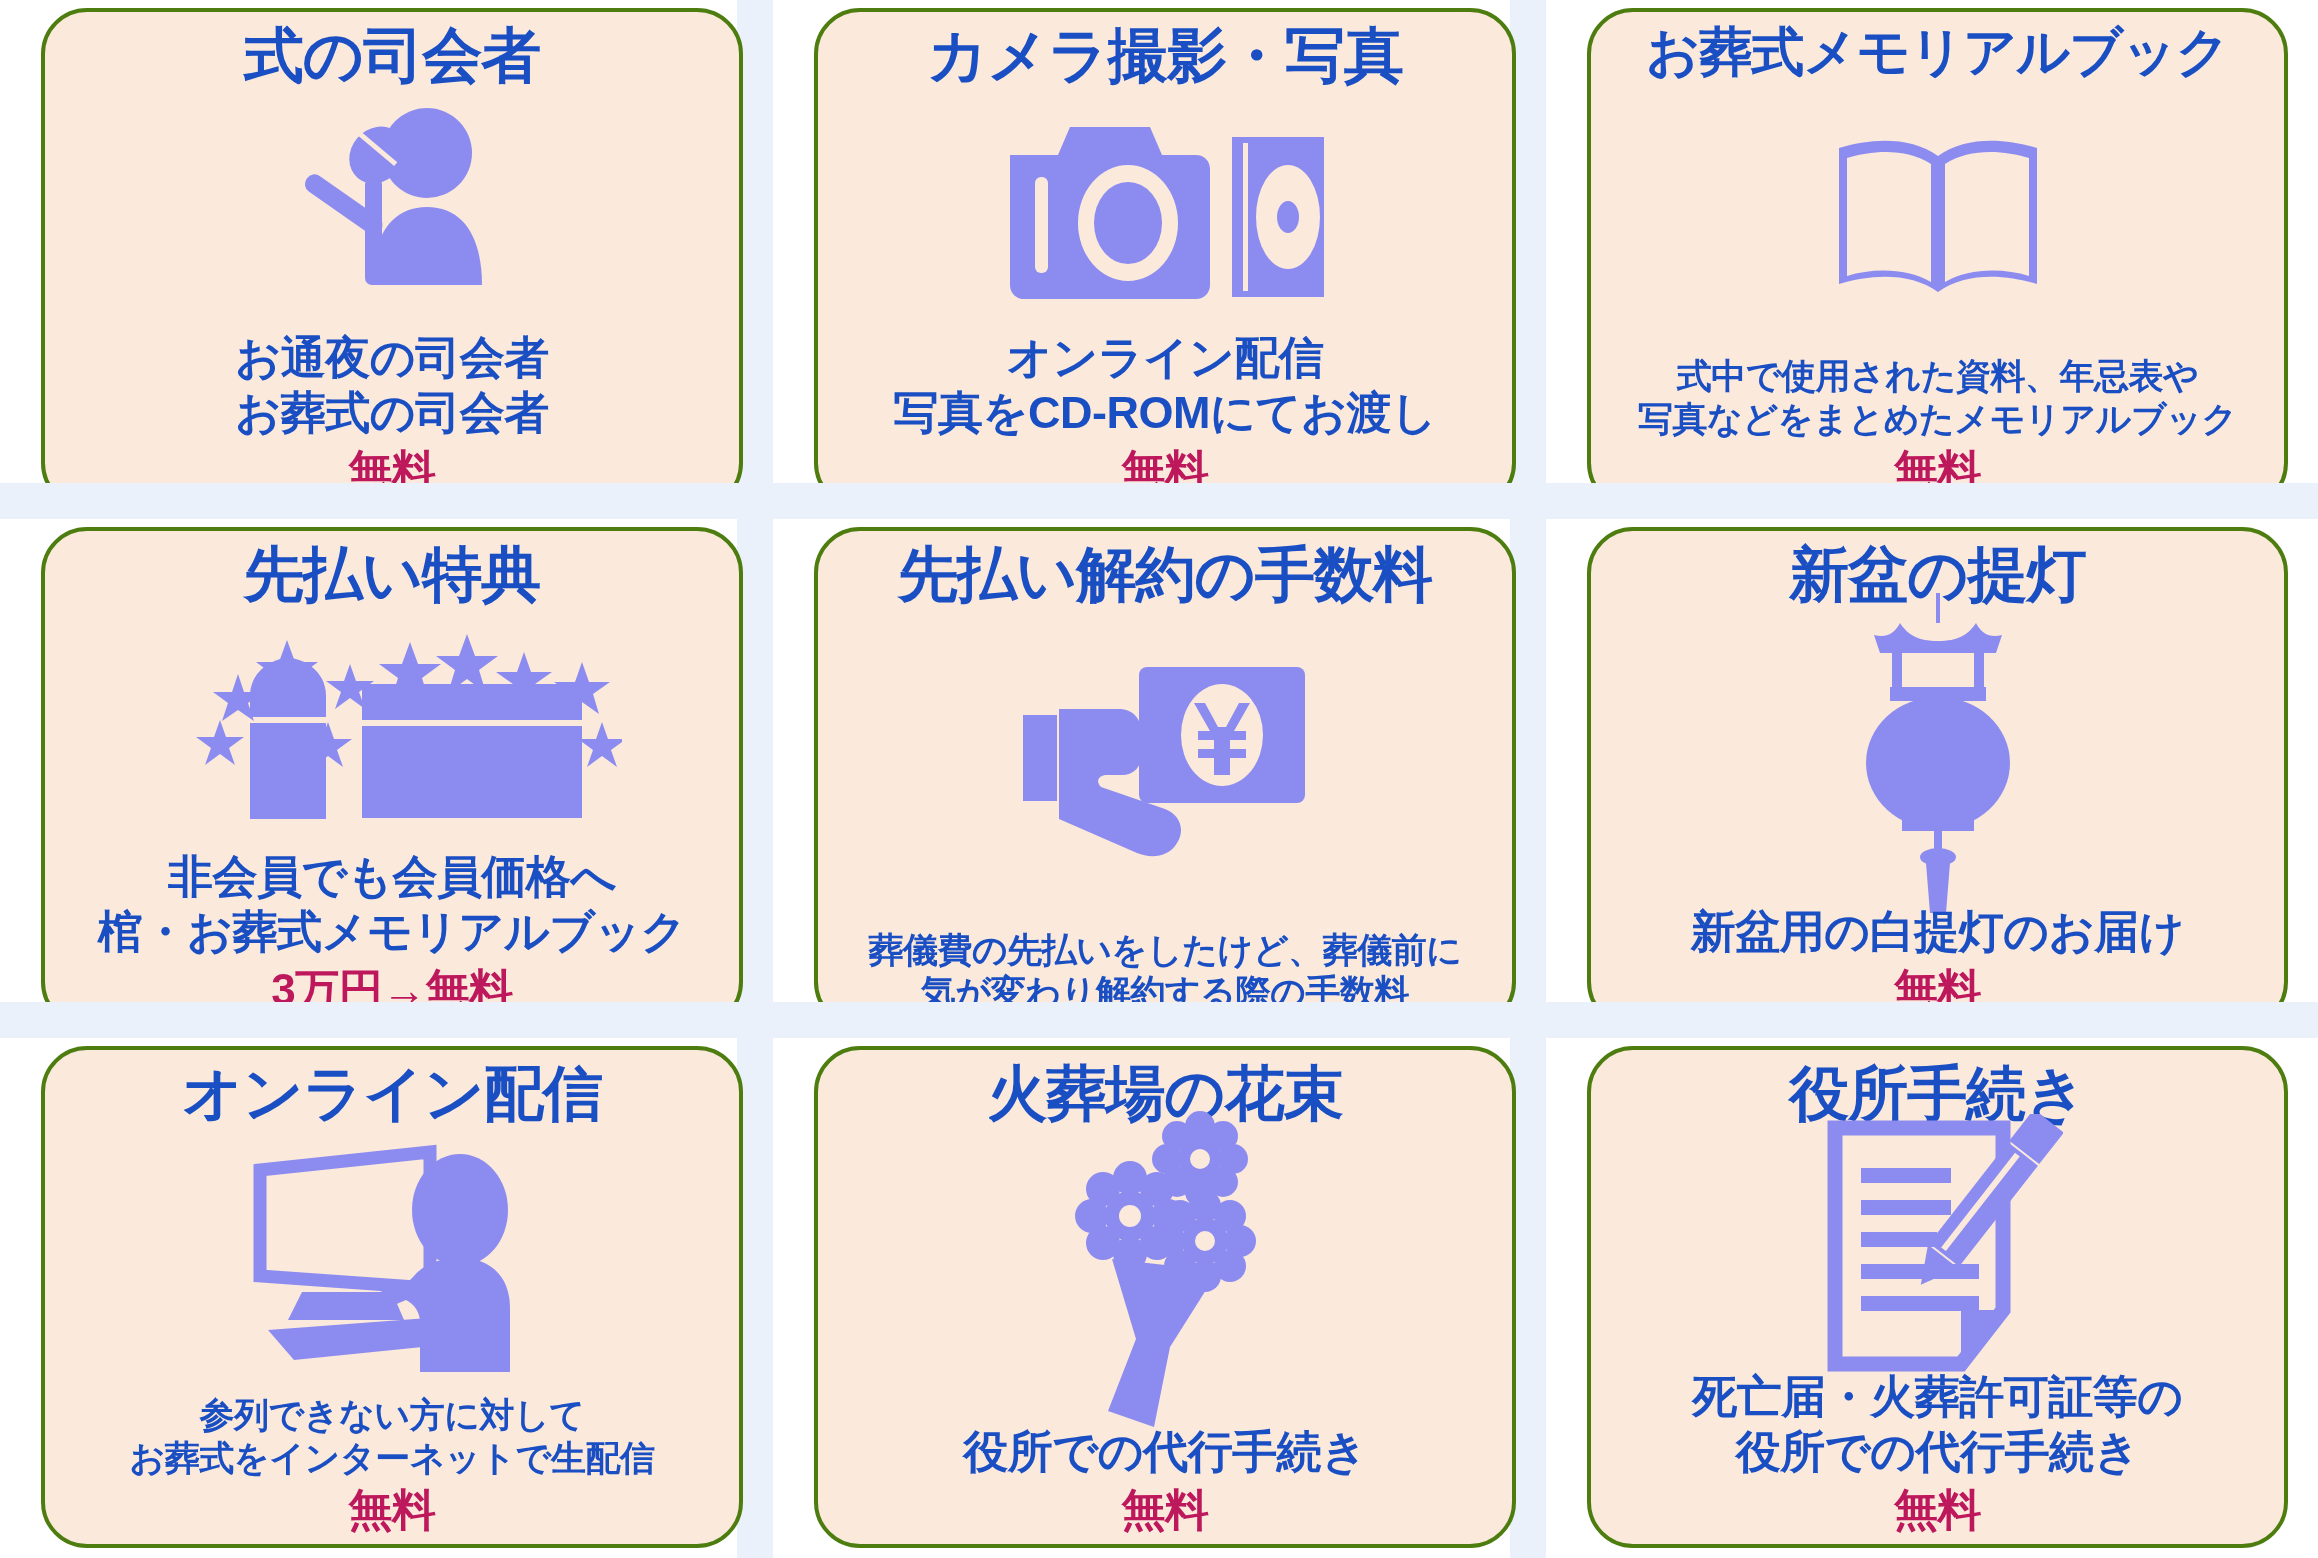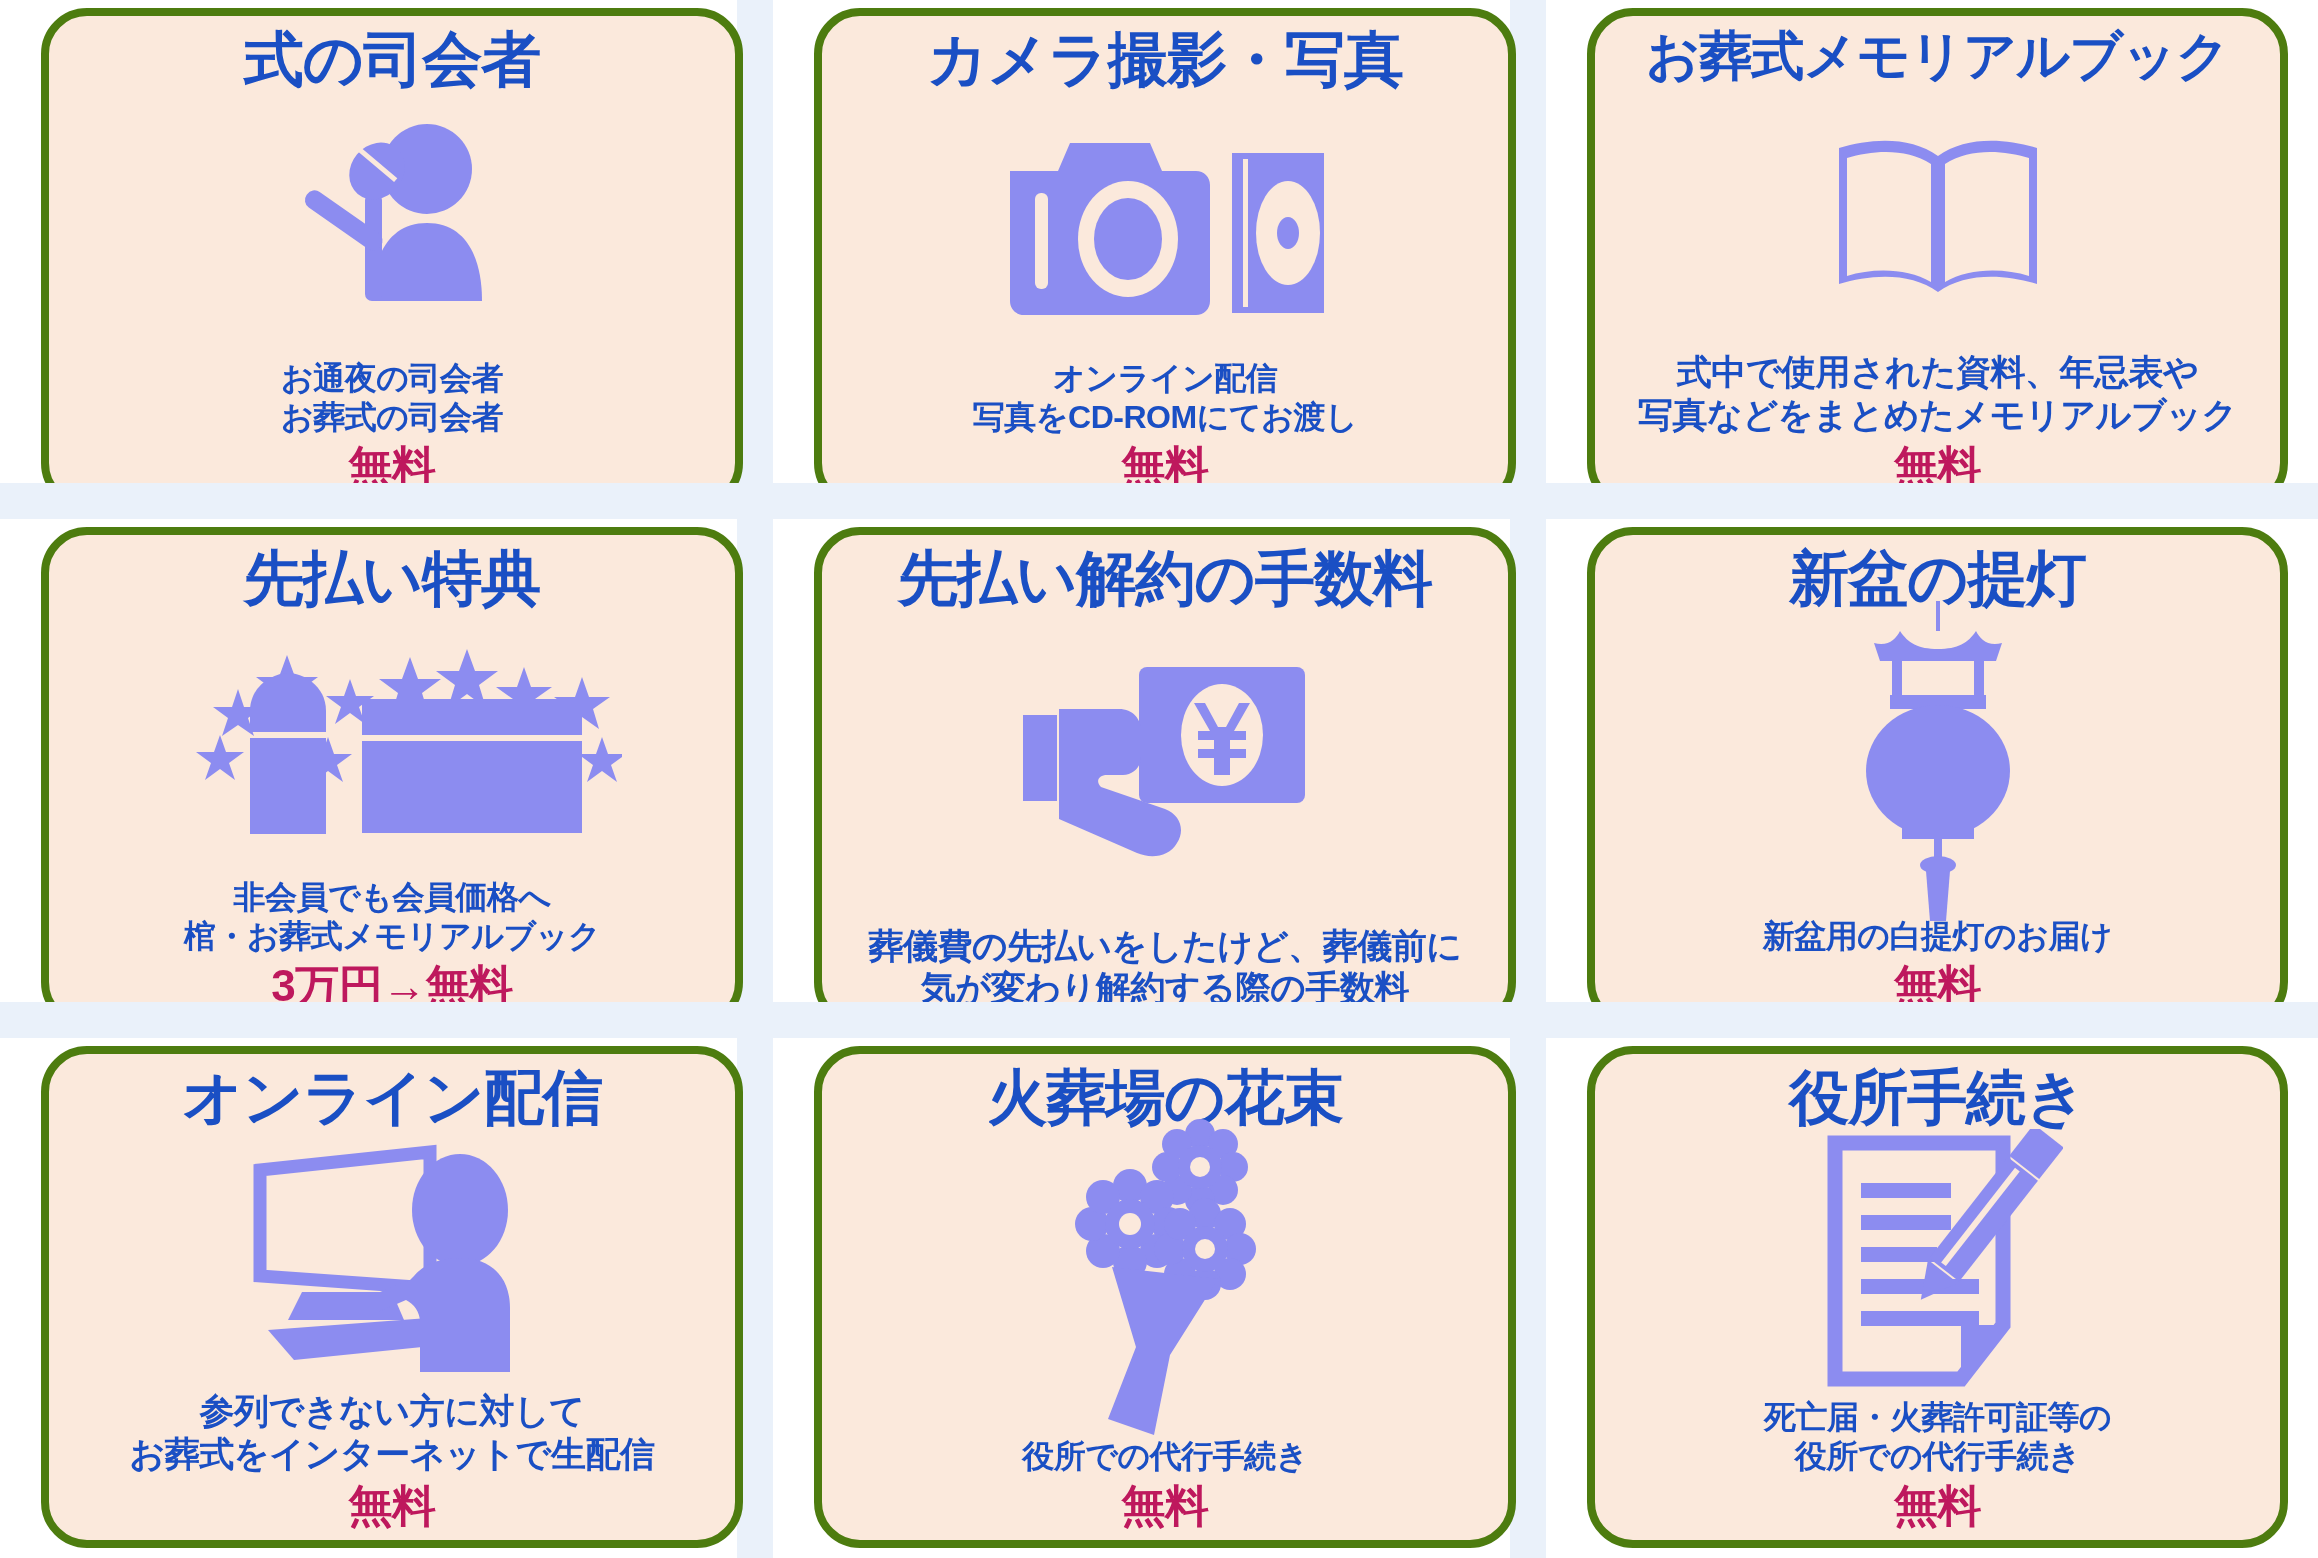--- a/index.html
+++ b/index.html
@@ -29,21 +29,21 @@
   }
   .tile.gap-b::before{
     content:"";content:"";position:absolute;left:0;right:0;bottom:0;height:36px;background:#eaf1fa;z-index:2;
   }
 
   .card{
     position:relative;
     margin:8px 30px 10px 41px;
     flex:1;
     background:#fbe9dc;
-    border:8px solid #4d7c0f;
+    border:4px solid #4d7c0f;
     border-radius:46px;
     box-sizing:border-box;
     display:flex;
     flex-direction:column;
     align-items:center;
     padding:6px 14px 10px 14px;
     z-index:1;
   }
   .title{
     color:#1a4fc4;
@@ -62,21 +62,21 @@
     align-items:center;
     justify-content:center;
     width:100%;
     min-height:0;
     padding:4px 0;
   }
   .icon-wrap svg{display:block;}
   .desc{
     color:#1a4fc4;
     font-weight:bold;
-    font-size:32px;
+    font-size:45px;
     line-height:1.22;
     text-align:center;
     letter-spacing:-0.5px;
     white-space:nowrap;
   }
   .desc.sm{font-size:35px;}
   .price{
     color:#be185d;
     font-weight:bold;
     font-size:44px;

